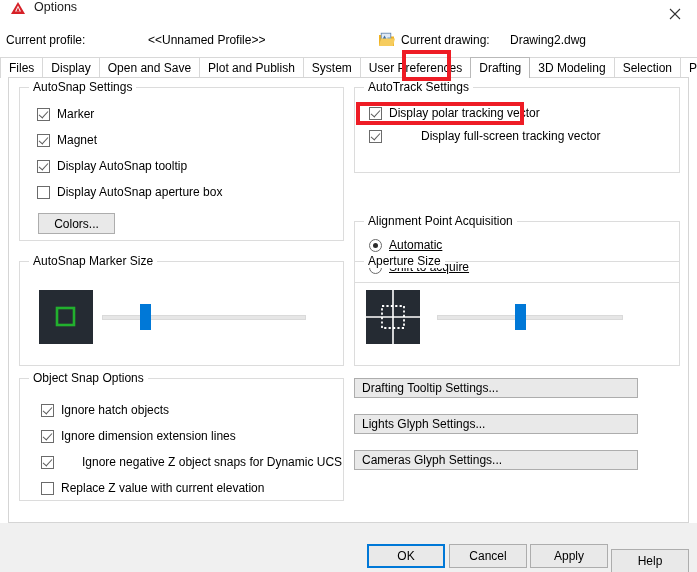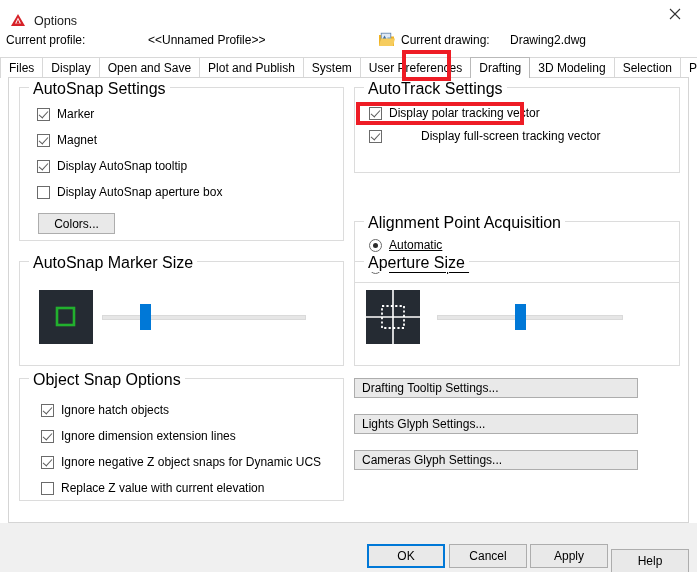--- a/index.html
+++ b/index.html
@@ -18,21 +18,21 @@
     -webkit-font-smoothing: antialiased;
   }
 
   
   #titlebar {
     position: absolute;
     left: 0; top: 0;
     width: 697px; height: 28px;
     background: #ffffff;
     display: flex;
-    align-items: flex-end;
+    align-items: flex-start;
   }
   #app-icon {
     width: 16px; height: 16px;
     margin-left: 10px;
     position: relative;
   }
   #title-text {
     margin-left: 8px;
     font-size: 12.5px;
     color: #1a1a1a;
@@ -105,21 +105,21 @@
   .group {
     position: absolute;
     border: 1px solid #dcdcdc;
     box-sizing: border-box;
   }
   .group > .group-title {
     position: absolute;
     top: -8px; left: 9px;
     background: #ffffff;
     padding: 0 4px;
-    font-size: 16px;
+    font-size: 12px;
     color: #000;
     white-space: nowrap;
   }
 
   
   .chk {
     position: absolute;
     display: flex;
     align-items: center;
     cursor: default;
@@ -369,21 +369,21 @@
     <span class="group-title">Object Snap Options</span>
 
     <div class="chk" style="left:21px; top:24px;">
       <span class="box checked"></span>
       <span class="lbl">Ignore hatch objects</span>
     </div>
     <div class="chk" style="left:21px; top:50px;">
       <span class="box checked"></span>
       <span class="lbl">Ignore dimension extension lines</span>
     </div>
-    <div class="chk" style="left:21px; top:76px;">
+    <div class="chk" style="left:21px; top:76px;gap:21px;">
       <span class="box checked"></span>
       <span class="lbl">Ignore negative Z object snaps for Dynamic UCS</span>
     </div>
     <div class="chk" style="left:21px; top:102px;">
       <span class="box"></span>
       <span class="lbl">Replace Z value with current elevation</span>
     </div>
   </div>
 
   <div class="btn leftpad" style="left:345px; top:300px; width:284px; height:20px;">

